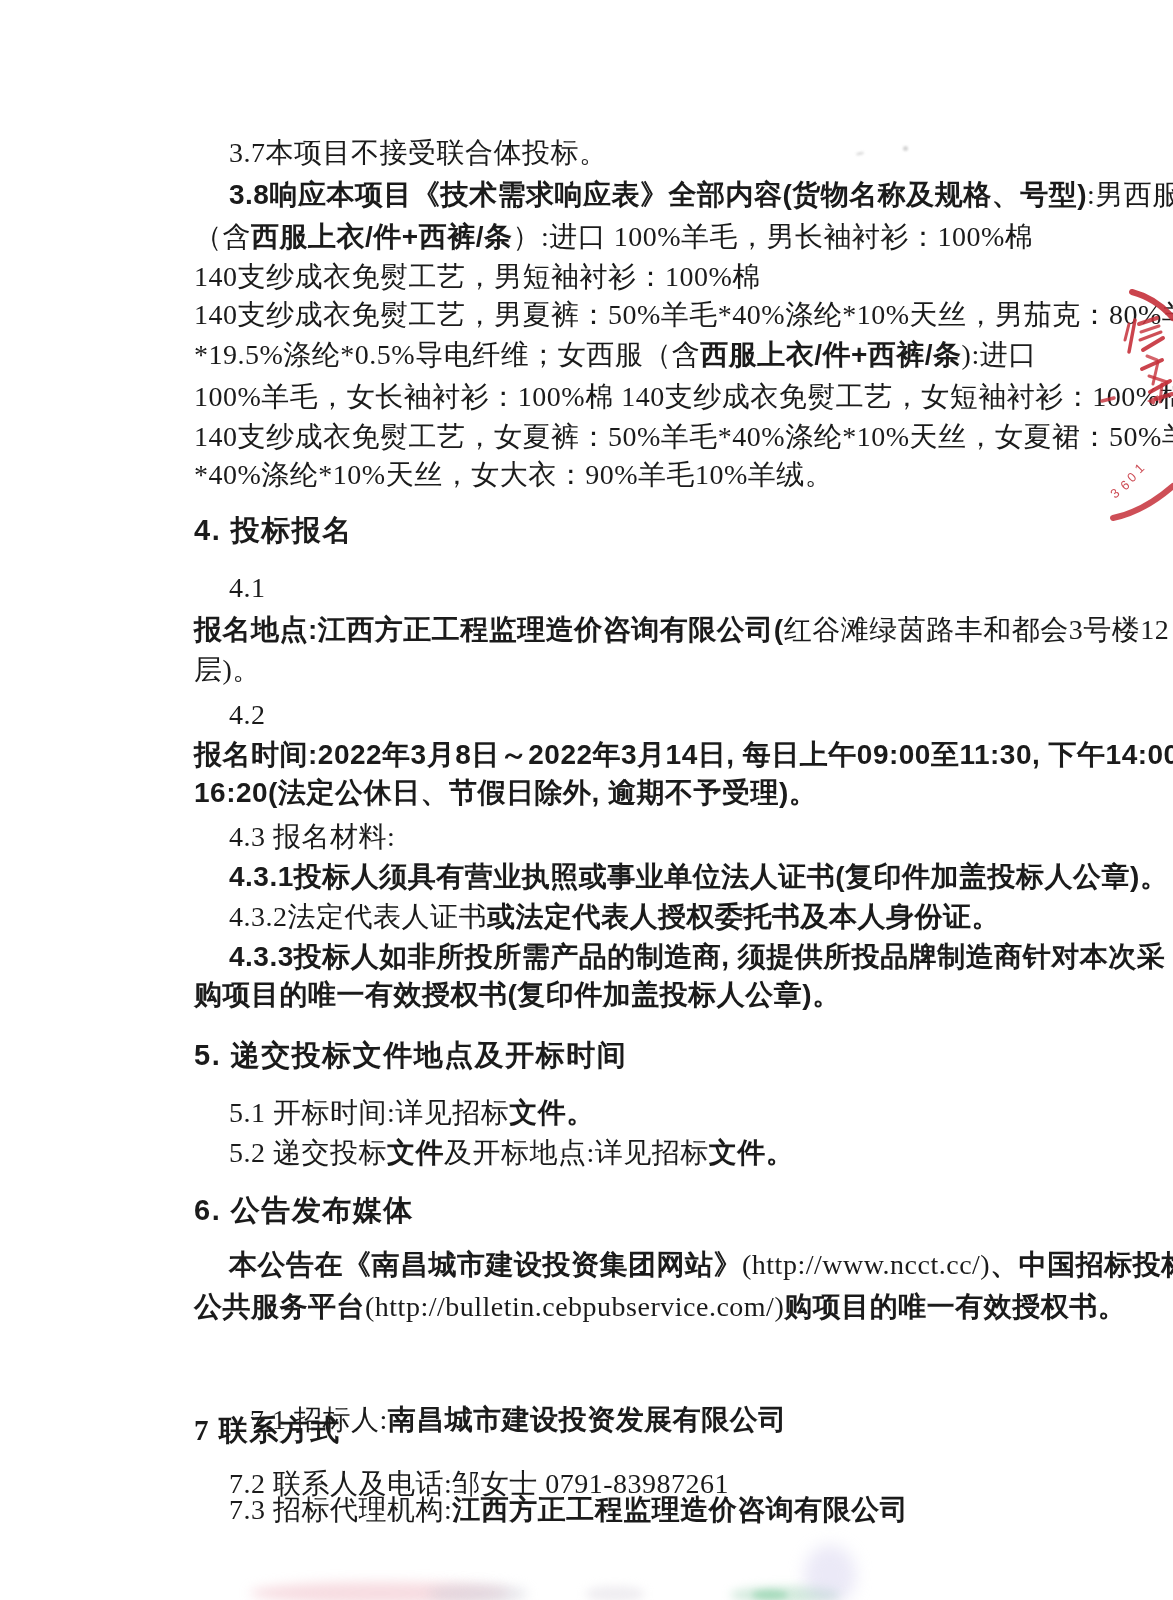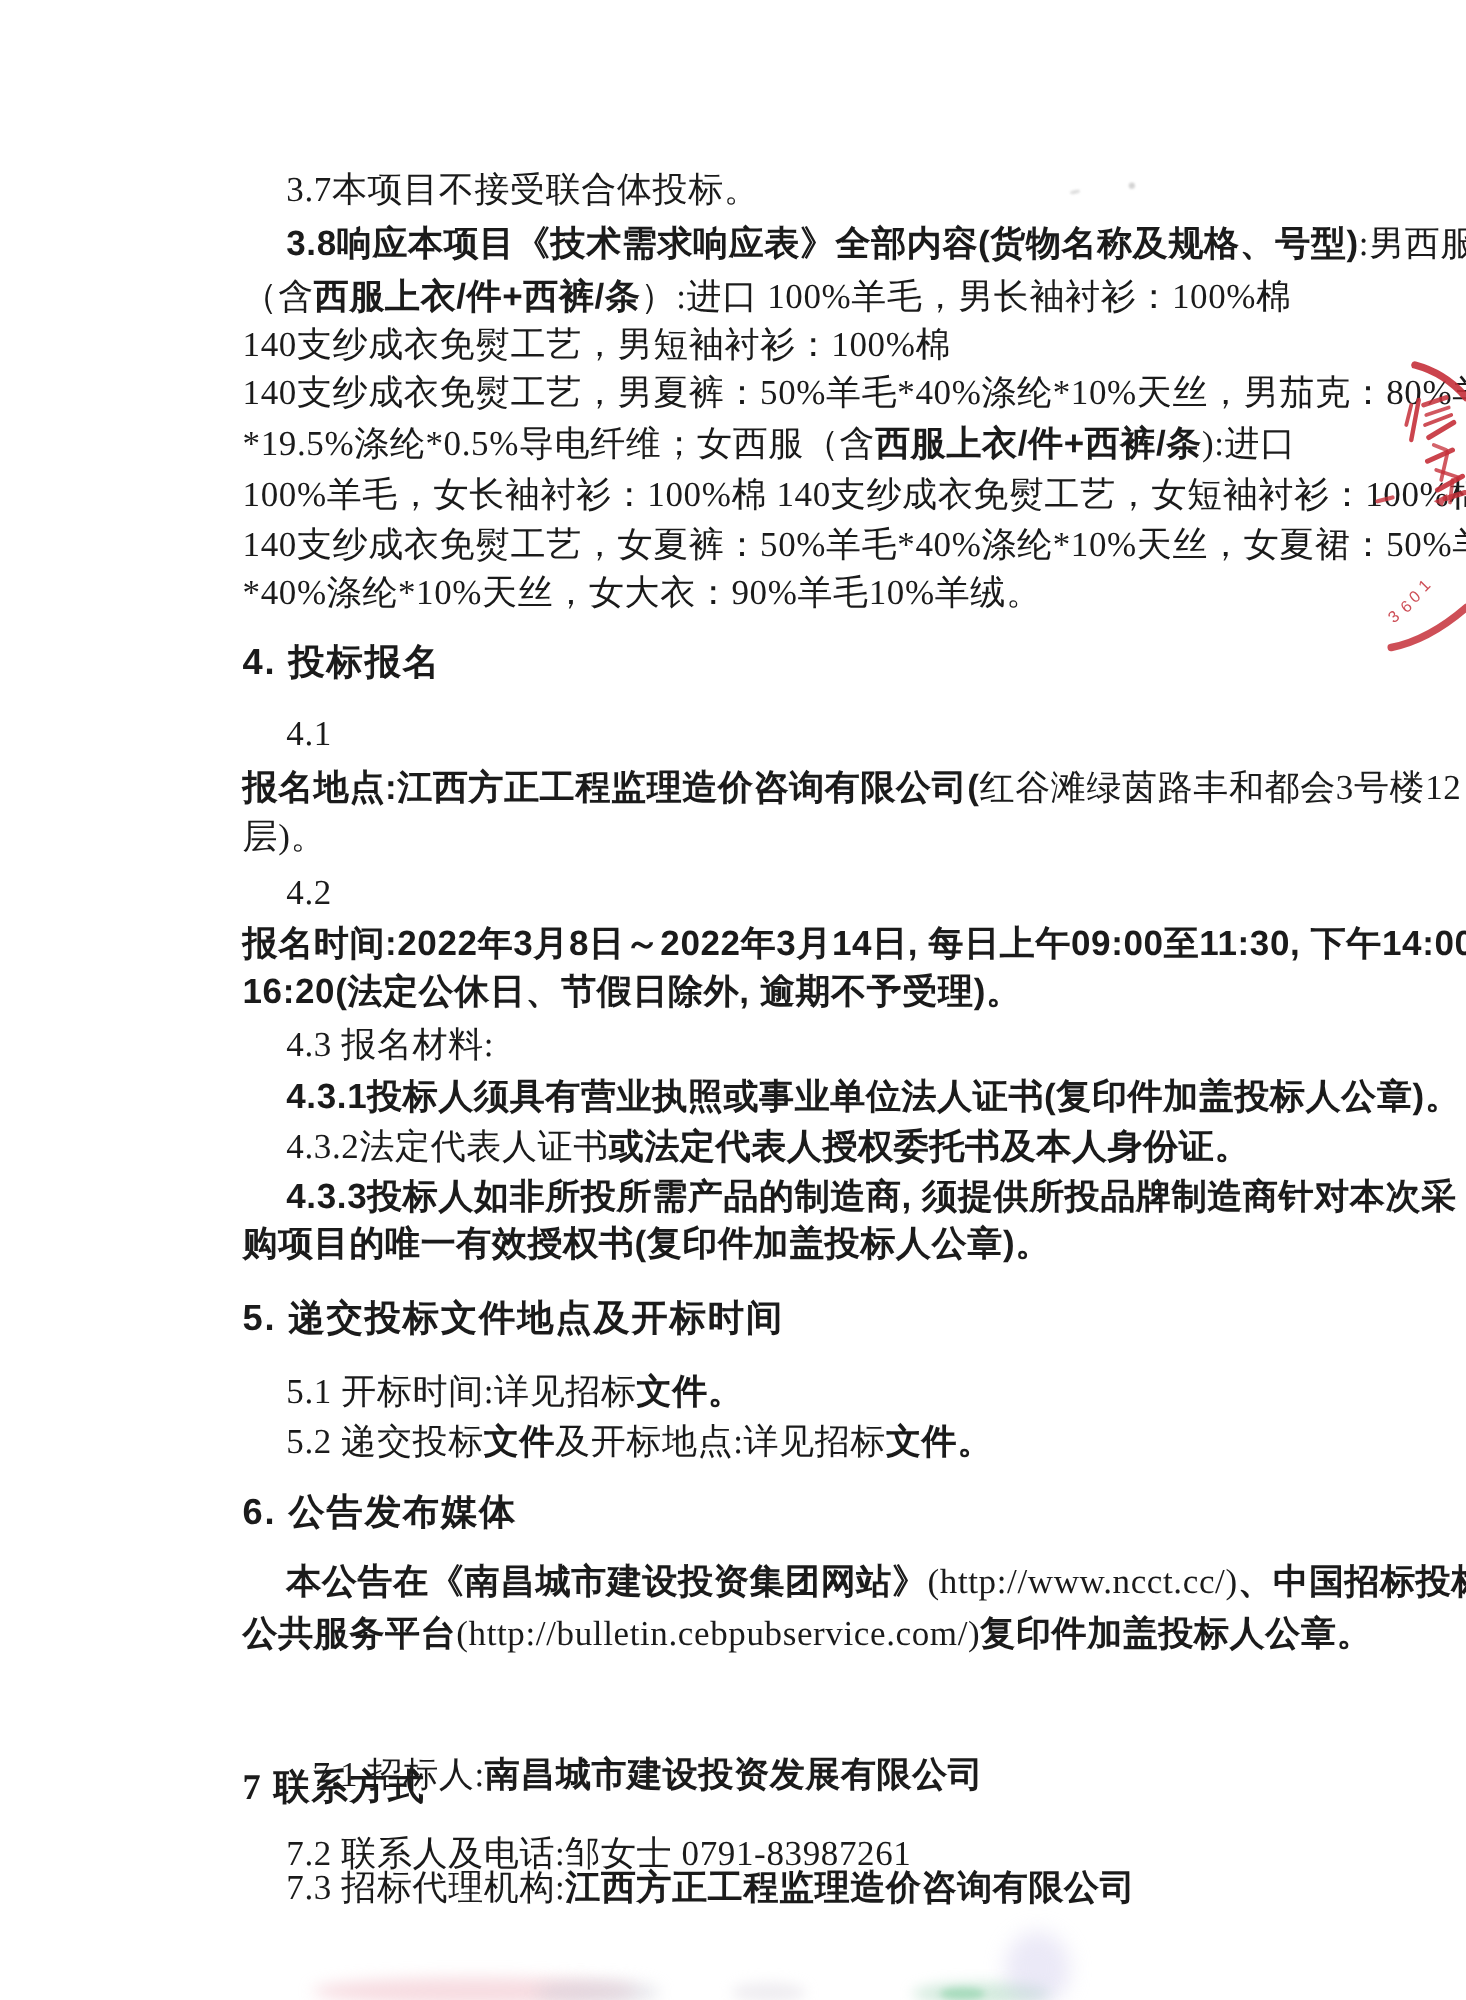--- a/index.html
+++ b/index.html
@@ -78,21 +78,21 @@
       <div class="line ind" style="top: 817px;"><span>4.3 报名材料:</span></div>
       <div class="line ind" style="top: 857px;"><span class="b">4.3.1投标人须具有营业执照或事业单位法人证书(复印件加盖投标人公章)。</span></div>
       <div class="line ind" style="top: 897px;"><span>4.3.2法定代表人</span><span>证书</span><span class="b">或法定代表人授权委托书及本人身份证。</span></div>
       <div class="line ind" style="top: 937px;"><span class="b">4.3.3投标人如非所投所需产品的制造商, 须提供所投品牌制造商针对本次采</span></div>
       <div class="line" style="top: 975px;"><span class="b">购项目的唯一有效授权书(复印件加盖投标人公章)。</span></div>
       <div class="line head" style="top: 1035px;"><span>5. 递交投标文件地点及开标时间</span></div>
       <div class="line ind" style="top: 1093px;"><span>5.1 开标时间:详见招标</span><span class="b">文件。</span></div>
       <div class="line ind" style="top: 1133px;"><span>5.2 递交投标</span><span class="b">文件</span><span>及开标地点:详见招标</span><span class="b">文件。</span></div>
       <div class="line head" style="top: 1190px;"><span>6. 公告发布媒体</span></div>
       <div class="line ind" style="top: 1245px;"><span class="b">本公告在《南昌城市建设投资集团网站》</span><span>(http://www.ncct.cc/)</span><span class="b">、中国招标投标</span></div>
-      <div class="line" style="top: 1287px;"><span class="b">公共服务平台</span><span>(http://bulletin.cebpubservice.com/)</span><span class="b">复印件加盖投标人公章。</span></div>
+      <div class="line" style="top: 1287px;"><span class="b">公共服务平台</span><span>(http://bulletin.cebpubservice.com/)</span><span class="b">购项目的唯一有效授权书。</span></div>
       <div class="line head" style="top: 1410px; font-family: Liberation Serif, serif;"><span>7 联系方式</span></div>
       <div class="line ind" style="top: 1400px; margin-left: 21px;"><span>7.1 招标人:</span><span class="b">南昌城市建设投资发展有限公司</span></div>
       <div class="line ind" style="top: 1464px;"><span>7.2 联系人及电话:邹女士 0791-83987261</span></div>
       <div class="line ind" style="top: 1478px; margin-top: 12px;"><span>7.3 招标代理机构:</span><span class="b">江西方正工程监理造价咨询有限公司</span></div>
     </div>
 
   <div class="stamp">
     <svg width="88" height="256" viewBox="0 0 88 256" xmlns="http://www.w3.org/2000/svg">
       <g stroke="#c5303a" fill="none" stroke-linecap="round">
 

